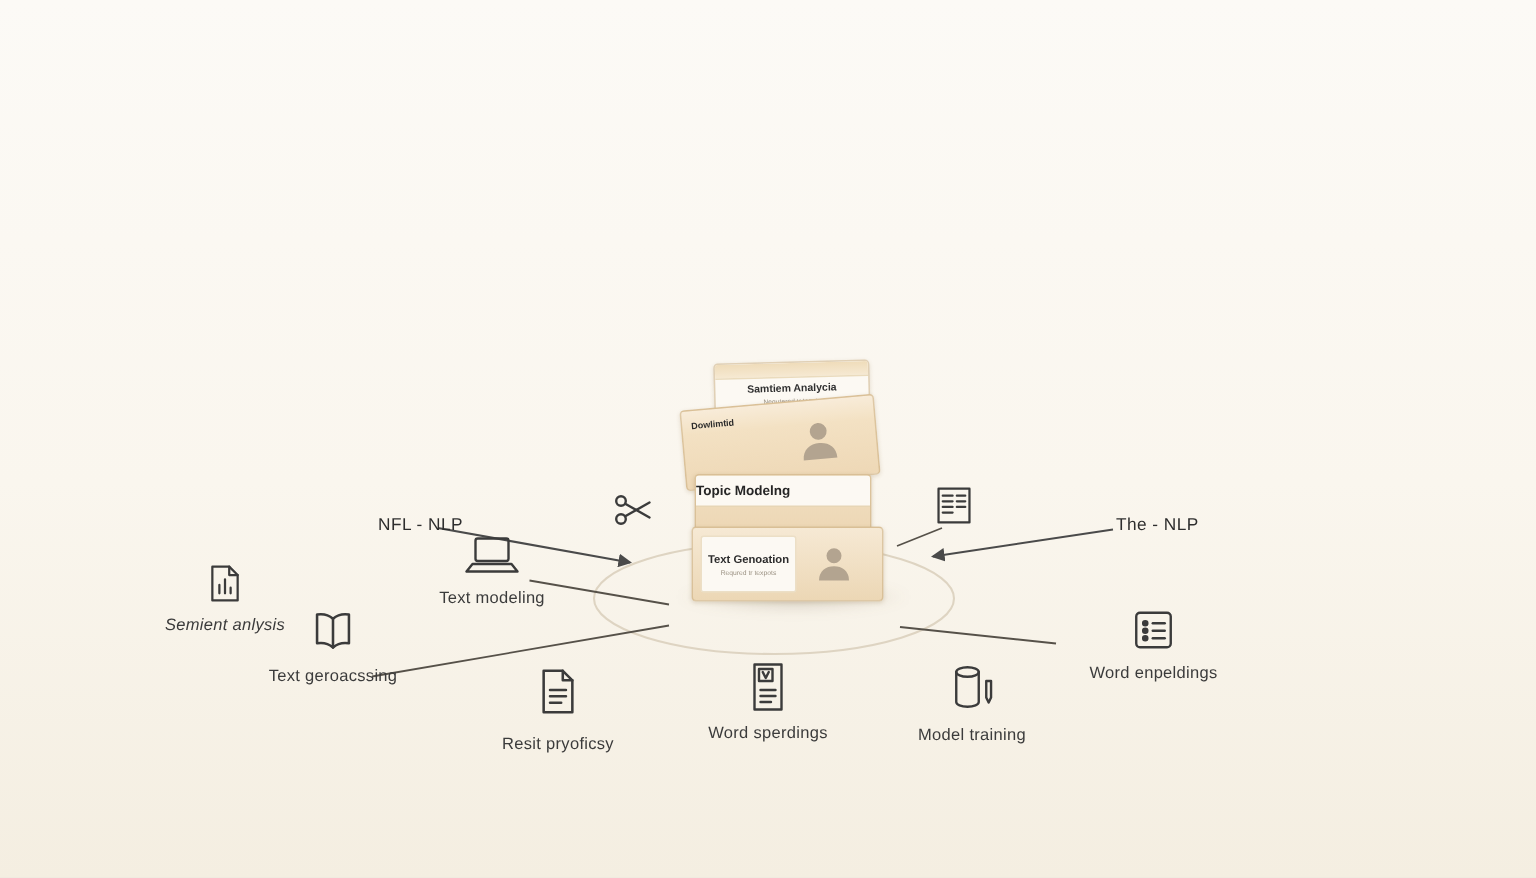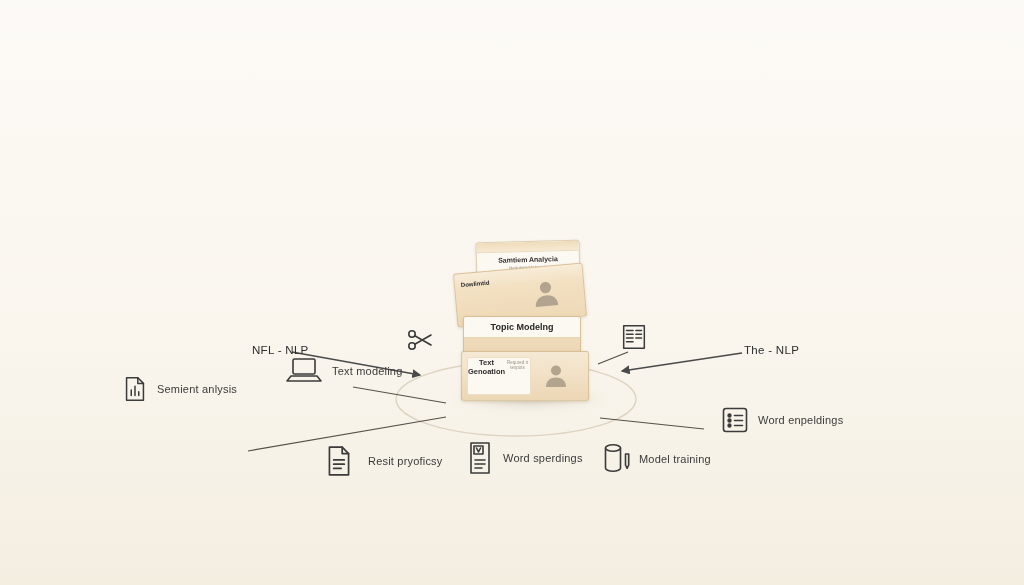--- a/index.html
+++ b/index.html
@@ -3,45 +3,45 @@
 <meta charset="utf-8">
 <style>
   html,body{margin:0;padding:0;background:#efeae0;}
   .stage{
     position:relative;width:1024px;height:585px;overflow:hidden;
     background:linear-gradient(180deg,#fcfaf6 0%,#faf6ee 55%,#f4eee1 100%);
     font-family:"Liberation Sans",sans-serif;color:#3c3c3c;
   }
   .lines{position:absolute;inset:0;z-index:1;}
   
-  .node{position:absolute;display:flex;flex-direction:row;align-items:center;gap:7px;z-index:2;}
+  .node{position:absolute;display:flex;flex-direction:column;align-items:center;gap:7px;z-index:2;}
   .node .icon svg{display:block;stroke:#3b3b3b;fill:none;stroke-width:1.6;stroke-linecap:round;stroke-linejoin:round;}
   .node .lbl{font-size:11px;white-space:nowrap;color:#3b3b3b;letter-spacing:.2px;}
   .flt{position:absolute;z-index:2;font-size:11.5px;color:#2e2e2e;letter-spacing:.3px;white-space:nowrap;}
   
   .stack{position:absolute;z-index:3;}
   .shadow{position:absolute;left:450px;top:387px;width:158px;height:22px;border-radius:50%;
     background:radial-gradient(ellipse at center,rgba(90,70,40,.22),rgba(90,70,40,0) 70%);filter:blur(4px);z-index:2;}
   .box{position:absolute;border:1px solid rgba(198,168,120,.5);border-radius:3px;
     box-shadow:0 1px 3px rgba(120,90,40,.18);overflow:hidden;}
   .b1{left:476px;top:241px;width:102px;height:38px;transform:rotate(-1.5deg);
     background:#fcf9f3;display:flex;flex-direction:column;}
   .b1 .face{height:9px;background:linear-gradient(180deg,#efdcba,#f6e9d2);border-bottom:1px solid #eadbbd;}
   .b1 .tt{font-size:7px;font-weight:bold;text-align:center;margin-top:4px;color:#2f2f2f;}
   .b1 .st{font-size:4.5px;text-align:center;color:#9b9283;margin-top:2px;}
   .b2{left:455px;top:268px;width:128px;height:52px;transform:rotate(-5deg);
     background:linear-gradient(180deg,#f8ecd9 0%,#f3e1c3 30%,#eed8b6 100%);}
   .b2 .side{position:absolute;left:6px;top:8px;width:42px;font-size:6px;font-weight:bold;color:#2b2b2b;line-height:1.2;}
   .b2 .person{position:absolute;left:72px;top:9px;}
   .b3{left:463px;top:316px;width:116px;height:38px;background:linear-gradient(180deg,#f2e0c2,#ecd6b4);}
-  .b3 .strip{height:20px;background:#fcf9f3;border-bottom:1px solid #e7d6b6;display:flex;align-items:center;justify-content:center;}
+  .b3 .strip{height:20px;background:#fcf9f3;border-bottom:1px solid #e7d6b6;display:flex;align-items:center;justify-content:flex-start;}
   .b3 .tt{font-size:9px;font-weight:bold;color:#262626;}
   .b4{left:461px;top:351px;width:126px;height:48px;background:linear-gradient(180deg,#f6e9d4,#ecd7b5);}
   .b4 .panel{position:absolute;left:5px;top:5px;width:62px;height:36px;background:#fcf9f3;border:1px solid #ecdfc6;border-radius:2px;
-    display:flex;flex-direction:row;justify-content:center;}
+    display:flex;flex-direction:column;justify-content:center;}
   .b4 .tt{font-size:7.5px;font-weight:bold;text-align:center;color:#2c2c2c;}
   .b4 .st{font-size:4.5px;text-align:center;color:#9b9283;margin-top:2px;}
   .b4 .person{position:absolute;right:16px;top:8px;}
   .person svg{display:block;}
 </style>
 </head>
 <body>
 
 <div class="stage">
 
@@ -56,31 +56,40 @@
     <line x1="248" y1="451" x2="446" y2="417" stroke="#565149" stroke-width="1.2"></line>
     <line x1="353" y1="387" x2="446" y2="403" stroke="#565149" stroke-width="1.2"></line>
     <line x1="742" y1="353" x2="622" y2="371" stroke="#4a4a4a" stroke-width="1.4" marker-end="url(#arr)"></line>
     <line x1="704" y1="429" x2="600" y2="418" stroke="#565149" stroke-width="1.2"></line>
     <line x1="628" y1="352" x2="598" y2="364" stroke="#565149" stroke-width="1.2"></line>
   </svg>
 
   <div class="flt" style="left:252px;top:344px;">NFL - NLP</div>
   <div class="flt" style="left:744px;top:344px;text-align:center;">The - NLP</div>
 
-  <div class="node" style="left:120px;top:374px;width:92px;">
+  <div class="node" style="left:104px;top:374px;width:92px;font-style:italic;">
     <span class="icon">
       <svg width="30" height="30" viewBox="0 0 32 32">
           <path d="M7 4 h12 l6 6 v18 h-18 z"></path>
           <path d="M19 4 v6 h6"></path>
           <path d="M12 23 v-6 M16 23 v-10 M20 23 v-4"></path>
         </svg>
     </span>
     <span class="lbl">Semient anlysis</span>
   </div>
 
+  <div class="node" style="left:172px;top:404px;width:100px;">
+    <span class="icon">
+      <svg width="34" height="34" viewBox="0 0 32 32">
+          <path d="M16 8 c-3 -2.6 -7 -3.1 -10 -2.6 v18 c3 -.5 7 0 10 2.6 c3 -2.6 7 -3.1 10 -2.6 v-18 c-3 -.5 -7 0 -10 2.6 z"></path>
+          <path d="M16 8 v18"></path>
+        </svg>
+    </span>
+    <span class="lbl">Text geroacssing</span>
+  </div>
 
   <div class="node" style="left:283px;top:356px;width:90px;">
     <span class="icon">
       <svg width="42" height="30" viewBox="0 0 42 30">
           <rect x="10" y="3" width="22" height="15" rx="1.5"></rect>
           <path d="M4 25 h34 l-4 -5 h-26 z"></path>
         </svg>
     </span>
     <span class="lbl">Text modeling</span>
   </div>

